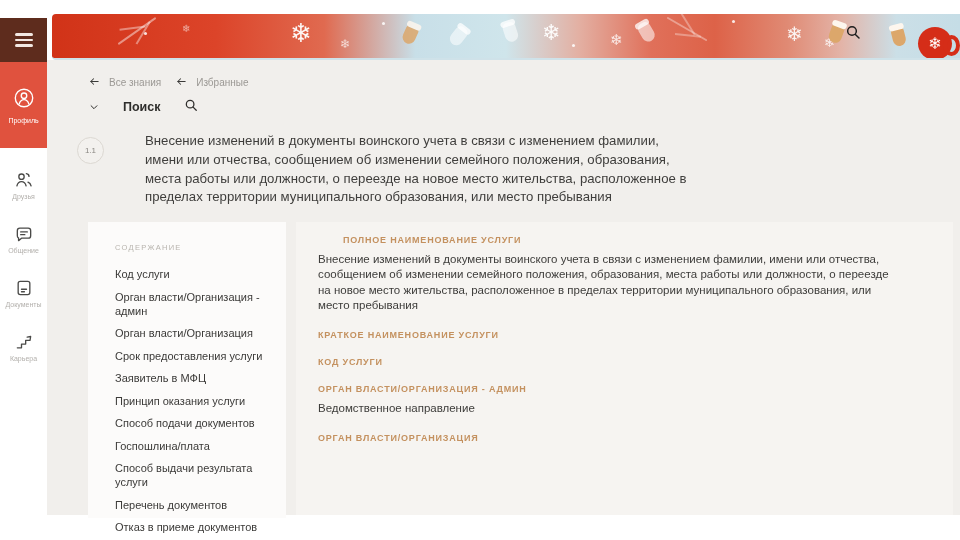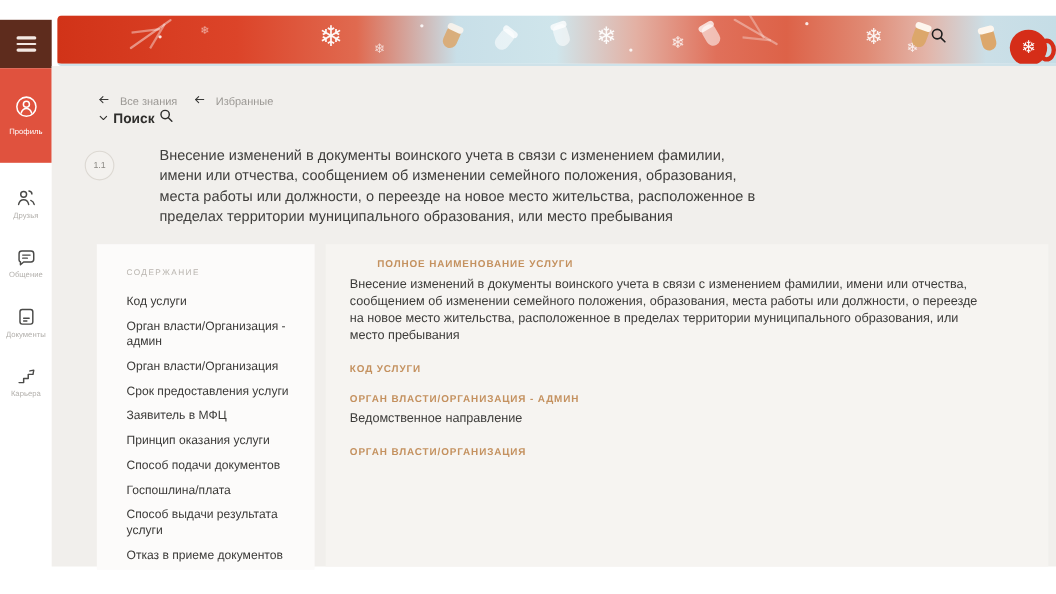--- a/index.html
+++ b/index.html
@@ -33,24 +33,24 @@
   .menu-btn{ position:absolute; left:0; top:18px; width:47px; height:44px; background:#5e2c1d; display:flex; flex-direction:column; align-items:center; justify-content:center; gap:3px; cursor:pointer; }
   .menu-btn i{ display:block; width:18px; height:2.5px; background:#f3e8e2; border-radius:2px; }
   .profile-block{ position:absolute; left:0; top:62px; width:47px; height:86px; background:#e0523e; display:flex; flex-direction:column; align-items:center; justify-content:center; gap:4px; cursor:pointer; }
   .profile-block .lbl{ color:#fff; font-size:7px; }
   .rail-item{ position:absolute; left:0; width:47px; display:flex; flex-direction:column; align-items:center; gap:3px; cursor:pointer; }
   .rail-item .lbl{ color:#b3b0ac; font-size:7px; }
   .rail-item svg{ display:block; }
 
   
   .main-bg{ position:absolute; left:47px; top:60px; width:913px; height:455px; background:#f1efec; }
-  .crumbs{ position:absolute; left:41px; top:23px; display:flex; align-items:center; gap:14px; }
+  .crumbs{ position:absolute; left:41px; top:13px; display:flex; align-items:center; gap:14px; }
   .crumb{ display:flex; align-items:center; gap:8px; cursor:pointer; text-decoration:none; }
   .crumb .txt{ color:#9b9894; font-size:10px; }
-  .search-row{ position:absolute; left:41px; top:38px; display:flex; align-items:center; gap:3px; cursor:pointer; }
+  .search-row{ position:absolute; left:41px; top:38px; display:flex; align-items:center; gap:23px; cursor:pointer; }
   .search-row .txt{ color:#2f2e2c; font-size:12.5px; font-weight:bold; }
 
   .badge{ position:absolute; left:30px; top:77px; width:27px; height:27px; border:1px solid #dcd8d2; border-radius:50%; background:#f3f1ee; display:flex; align-items:center; justify-content:center; color:#8a8782; font-size:8px; }
   .article-title{ position:absolute; left:98px; top:72px; width:548px; color:#3f3e3c; font-size:13.2px; line-height:18.8px; }
 
   .toc{ position:absolute; left:41px; top:162px; width:198px; height:296px; background:#fcfbfa; padding:21px 14px 14px 27px; }
   .toc-heading{ color:#b8b4ae; font-size:7.5px; letter-spacing:1.3px; margin-bottom:15px; }
   .toc ul{ list-style:none; }
   .toc-item{ color:#3b3a38; font-size:11px; line-height:14px; margin-bottom:8.5px; cursor:pointer; width:160px; }
 
@@ -211,29 +211,31 @@
           <li class="toc-item">Заявитель в МФЦ</li>
 
           <li class="toc-item">Принцип оказания услуги</li>
 
           <li class="toc-item">Способ подачи документов</li>
 
           <li class="toc-item">Госпошлина/плата</li>
 
           <li class="toc-item">Способ выдачи результата услуги</li>
 
+          <li class="toc-item">Перечень документов</li>
 
           <li class="toc-item">Отказ в приеме документов</li>
         </ul>
     </nav>
 
     <section class="content-card">
       <h4 class="sec-h">ПОЛНОЕ НАИМЕНОВАНИЕ УСЛУГИ</h4>
       <p class="sec-p">Внесение изменений в документы воинского учета в связи с изменением фамилии, имени или отчества, сообщением об изменении семейного положения, образования, места работы или должности, о переезде на новое место жительства, расположенное в пределах территории муниципального образования, или место пребывания</p>
 
+      <h4 class="sec-h">КРАТКОЕ НАИМЕНОВАНИЕ УСЛУГИ</h4>
 
       <h4 class="sec-h">КОД УСЛУГИ</h4>
 
       <h4 class="sec-h">ОРГАН ВЛАСТИ/ОРГАНИЗАЦИЯ - АДМИН</h4>
       <p class="sec-p">Ведомственное направление</p>
 
       <h4 class="sec-h">ОРГАН ВЛАСТИ/ОРГАНИЗАЦИЯ</h4>
 
     </section>
 

